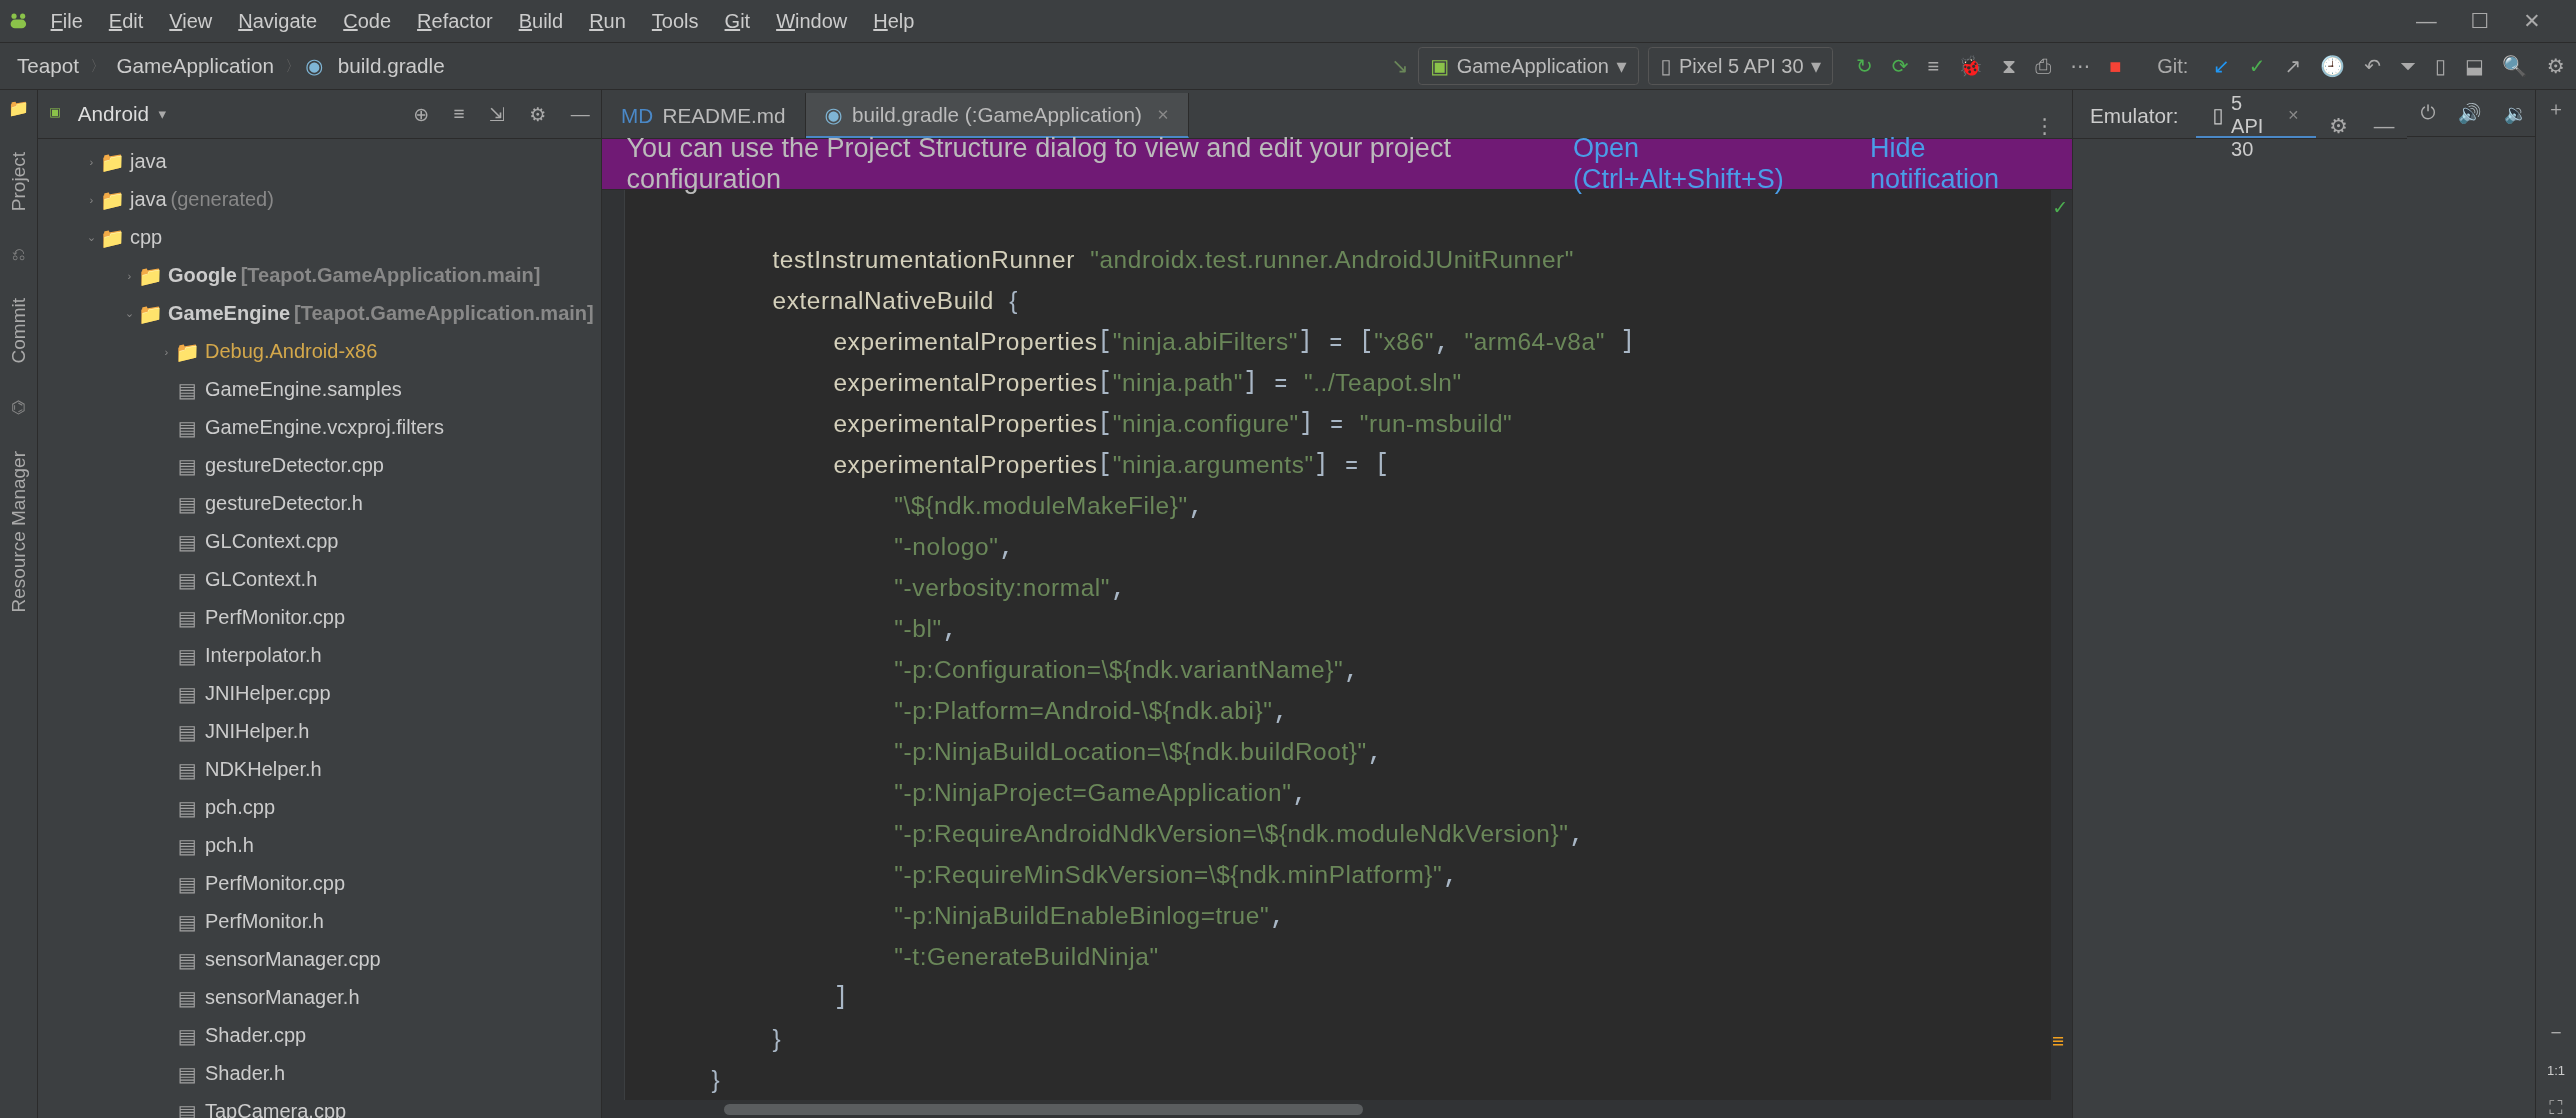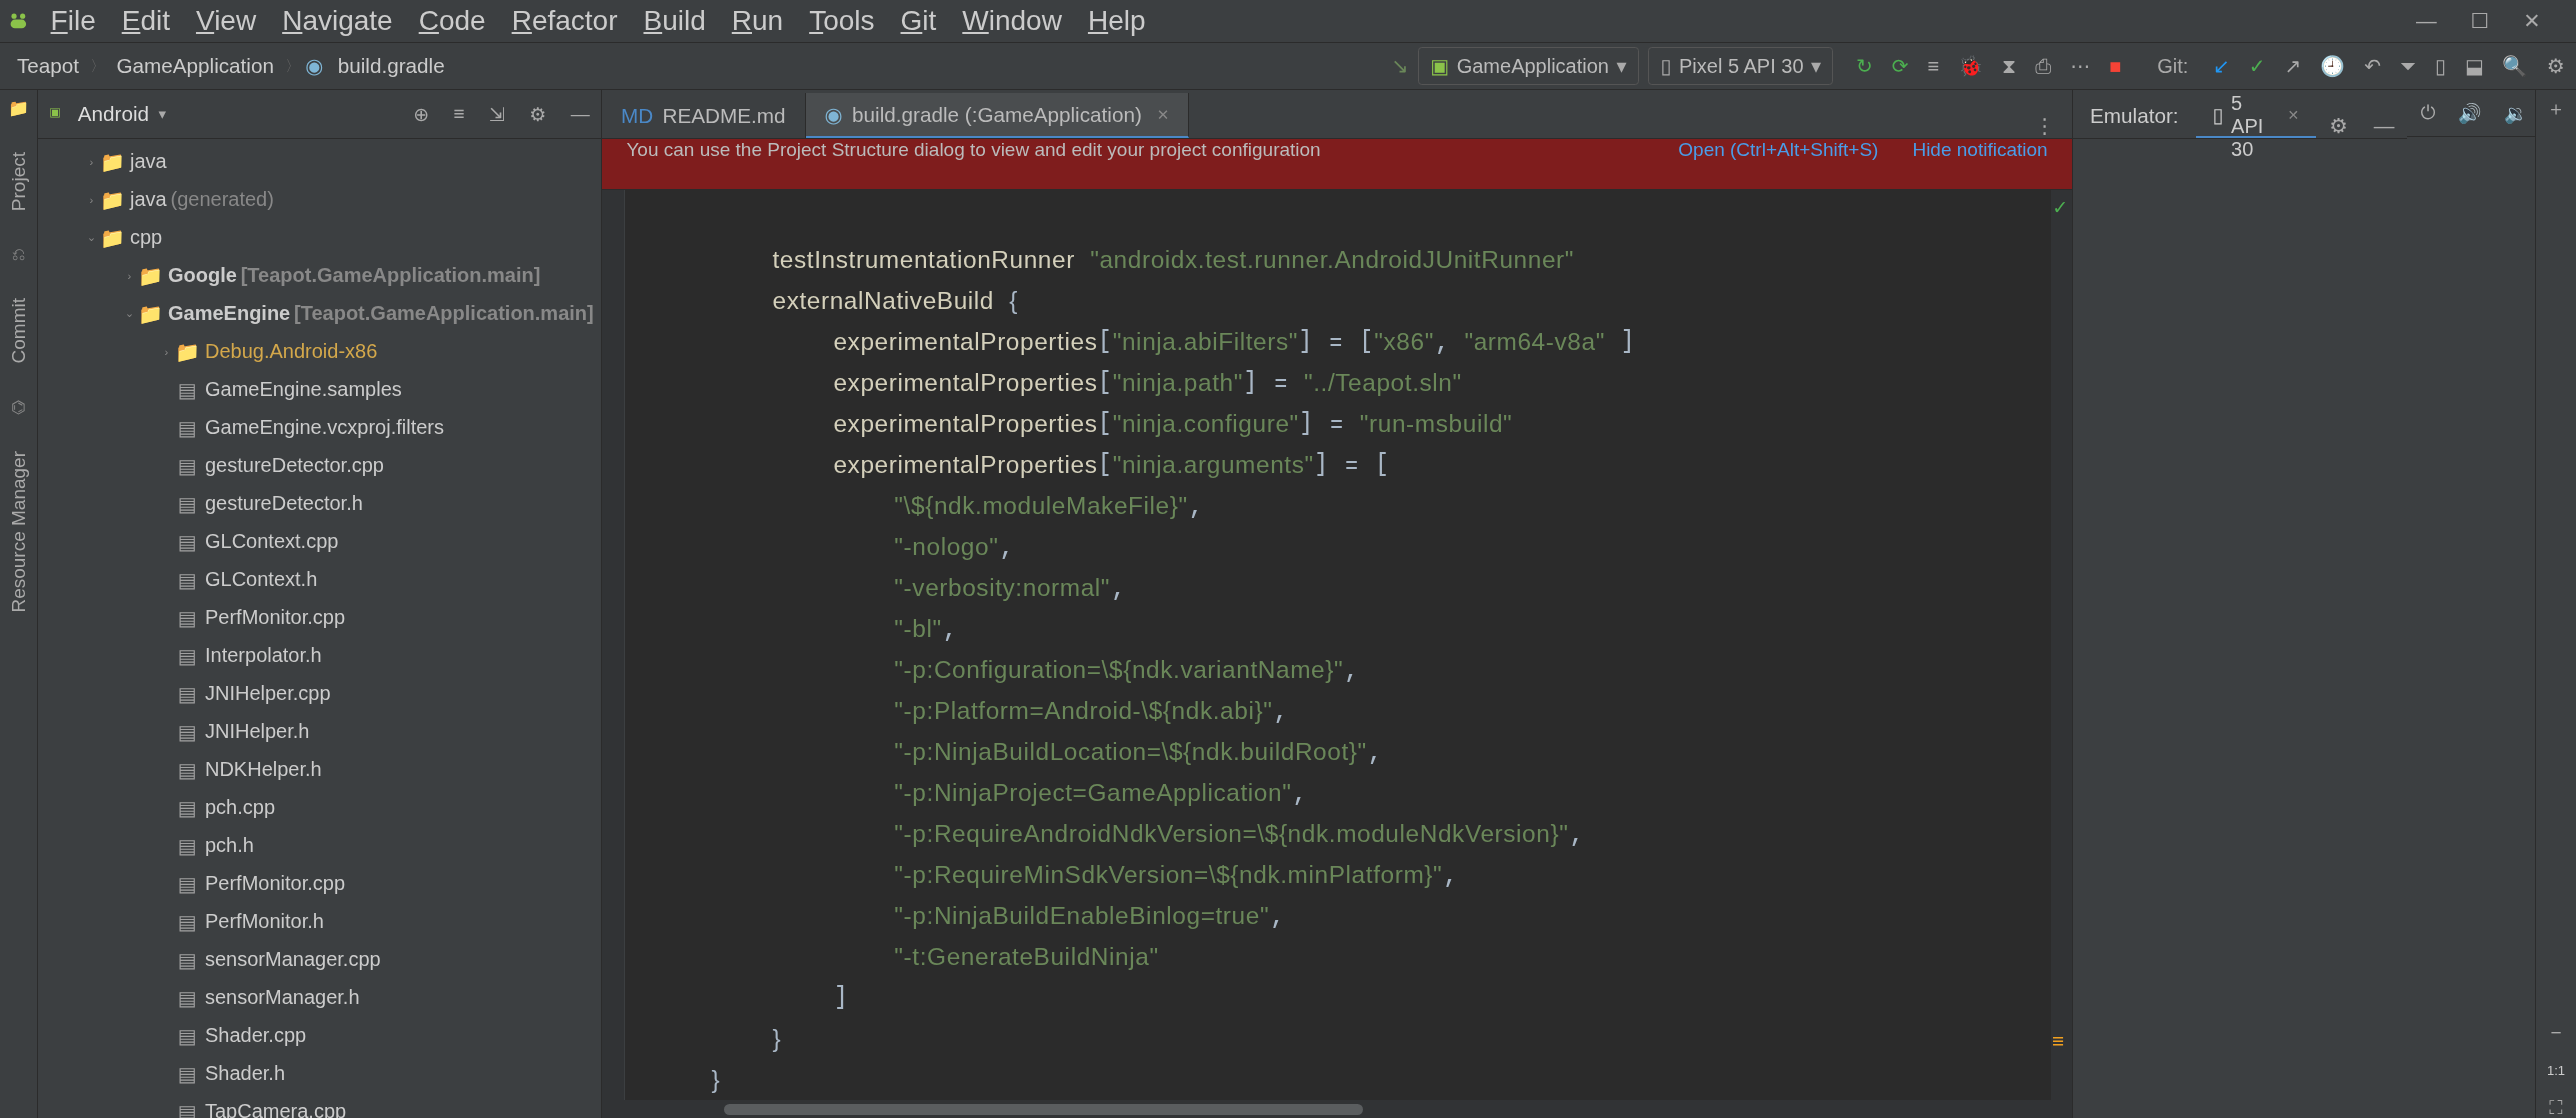--- a/index.html
+++ b/index.html
@@ -2,21 +2,21 @@
 <html style="font-size:15px"><head>
 <meta charset="utf-8">
 <style>
 * { margin: 0; padding: 0; box-sizing: border-box; font-family: "Segoe UI", Arial, sans-serif; }
 body { background: #2b2b2b; color: #bbb; font-size: 12.2px; overflow: hidden; width: 2576px; height: 1119px; }
 .root { display: flex; flex-direction: column; width: 100%; height: 100%; }
 
 
 .menubar { height: 43px; background: #3c3f41; display: flex; align-items: center; padding: 0 7.5px; border-bottom: 0.9px solid #2b2b2b; }
 .menubar .logo { width: 20.7px; height: 20.7px; margin-right: 9.4px; display:flex; align-items:center; justify-content:center;}
-.menubar .menu-item { padding: 3.8px 13px; cursor: pointer; color: #ccc; font-size: 28px; }
+.menubar .menu-item { padding: 3.8px 13px; cursor: pointer; color: #ccc; font-size: 20px; }
 .menubar .menu-item span.u { text-decoration: underline; }
 .menubar .title-path { margin-left: 38px; color: #888; font-size: 20.7px; }
 .menubar .spacer { flex: 1; }
 .win-controls { display: flex; gap: 34px; padding-right: 28px; }
 .win-controls span { color: #aaa; font-size: 20.7px; cursor: pointer; }
 
 
 .navrow { height: 47px; background: #3c3f41; display: flex; align-items: center; border-bottom: 0.9px solid #2b2b2b; }
 .breadcrumb { display: flex; align-items: center; padding-left: 11.3px; gap: 5.6px; font-size: 20.7px; }
 .breadcrumb .crumb { color: #ccc; padding: 2.8px 5.6px; }
@@ -63,21 +63,21 @@
 .folder-grey { color:#888;}
 .file-cpp { color:#a0a0a0; }
 
 
 .editor-col { flex:1; display:flex; flex-direction:column; background:#2b2b2b; min-width:0;}
 .tabs { height:49px; background:#3c3f41; display:flex; align-items:flex-end; border-bottom:0.9px solid #2b2b2b; }
 .tab { height:45px; padding:0 19px; display:flex; align-items:center; gap:9.4px; font-size:20.7px; color:#bbb; border-right:0.9px solid #2b2b2b; cursor:pointer;}
 .tab.active { background:#4a4d4f; border-bottom:2.8px solid #4a88c7;}
 .tab .close { color:#888; font-size:15px; margin-left:5.6px;}
 .tab-menu-icon { margin-left:auto; padding:0 17px; color:#aaa; font-size:20.7px; cursor:pointer;}
-.notif-bar { height:51px; background:#7f1d1d; display:flex; align-items:flex-start; padding:0 24.4px; border-bottom:0.9px solid #2b2b2b; font-size:19px;}
+.notif-bar { height:51px; background:#701a75; display:flex; align-items:center; padding:0 24.4px; border-bottom:0.9px solid #2b2b2b; font-size:27px;}
 .notif-bar .msg { color:#bbb; }
 .notif-bar .spacer { flex:1;}
 .notif-bar .link { color:#4a9de8; cursor:pointer; margin-left:34px;}
 .editor-stack { flex:1; display:flex; overflow:hidden; position:relative;}
 .gutter { width:73px; background:#313335; text-align:right; padding:7.5px 15px 7.5px 0; color:#606366; font-family: "JetBrains Mono","Consolas",monospace; font-size:22.6px; line-height:41px;}
 .fold-gutter { width:22.6px; background:#313335; border-right:0.9px solid #3c3f41; position:relative;}
 .code { flex:1; padding:7.5px 0 7.5px 26px; font-family:"JetBrains Mono","Consolas",monospace; font-size:24.4px; line-height:41px; color:#a9b7c6; white-space:pre; overflow:auto; letter-spacing:0.6px;}
 .code .str { color:#6a8759; }
 .code .ident { color:#d4d0bb; font-weight:500;}
 .code .punct { color:#a9b7c6; }

